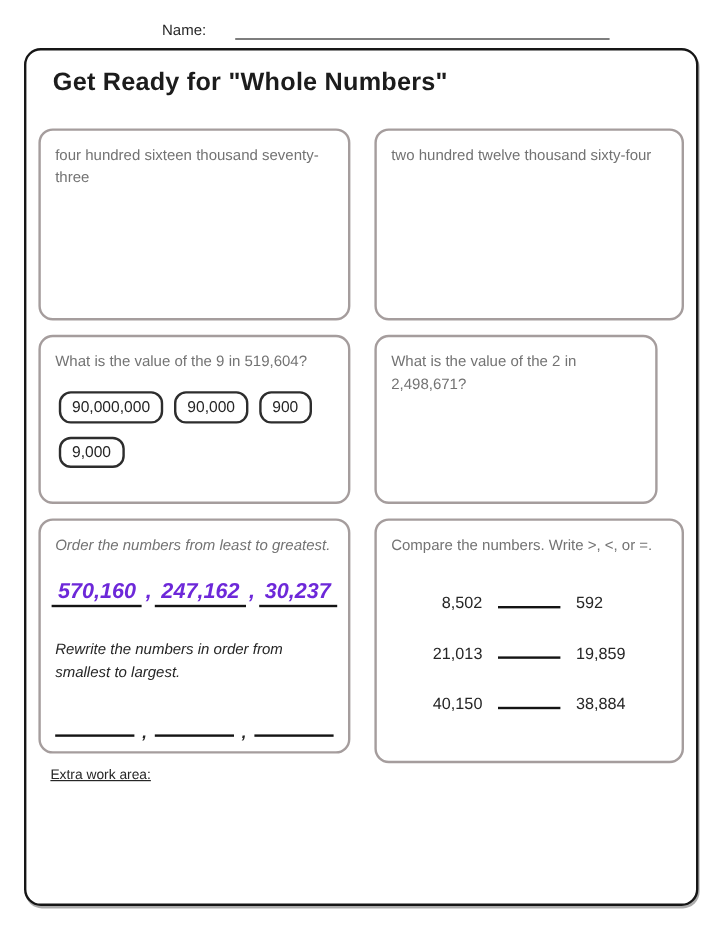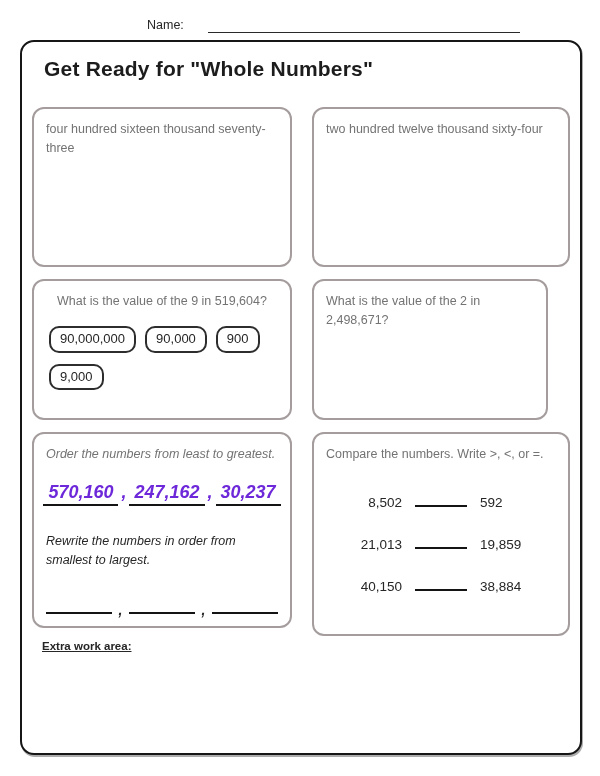--- a/index.html
+++ b/index.html
@@ -6,21 +6,21 @@
   html, body { background: #ffffff; }
   body {
     width: 600px; height: 776px;
     position: relative;
     font-family: "Liberation Sans", sans-serif;
     color: #262626;
   }
 
   
   .name-row {
-    position: absolute; left: 147px; top: 18px;
+    position: absolute; left: 135px; top: 18px;
     display: flex; align-items: flex-end; gap: 24px;
   }
   .name-label { font-size: 12.5px; padding-bottom: 1px; }
   .name-underline {
     width: 312px; height: 15px;
     border-bottom: 1.5px solid #2a2a2a;
   }
 
   
   .frame {
@@ -40,21 +40,21 @@
   
   .qbox {
     position: absolute;
     border: 2px solid #a59d9d;
     border-radius: 12px;
     background: #fff;
     padding: 11px 12px;
   }
   .qbox-1 { left: 10px;  top: 65px;  width: 260px; height: 160px; }
   .qbox-2 { left: 290px; top: 65px;  width: 258px; height: 160px; }
-  .qbox-3 { left: 10px;  top: 237px; width: 260px; height: 141px; text-align: center; }
+  .qbox-3 { left: 10px;  top: 237px; width: 260px; height: 141px; }
   .qbox-4 { left: 290px; top: 237px; width: 236px; height: 141px; }
   .qbox-5 { left: 10px;  top: 390px; width: 260px; height: 196px; font-style: italic; }
   .qbox-6 { left: 290px; top: 390px; width: 258px; height: 204px; }
 
   .prompt { font-size: 12.5px; line-height: 1.5; color: #737373; }
 
   
   .choices {
     display: flex; flex-wrap: wrap;
     gap: 11px 9px; margin-top: 15px;
@@ -103,21 +103,21 @@
   .cmp-left  { min-width: 56px; text-align: right; }
   .cmp-right { min-width: 56px; text-align: left; }
   .cmp-blank {
     width: 52px; height: 13px;
     border-bottom: 2px solid #141414;
   }
 
   
   .extra-work {
     position: absolute; left: 20px; top: 598px;
-    font-size: 11.5px; font-weight: bold;
+    font-size: 11.5px; font-weight: normal;
     text-decoration: underline;
     color: #262626;
   }
 </style>
 </head>
 <body>
 
 <div class="name-row">
   <span class="name-label">Name:</span>
   <span class="name-underline"></span>

